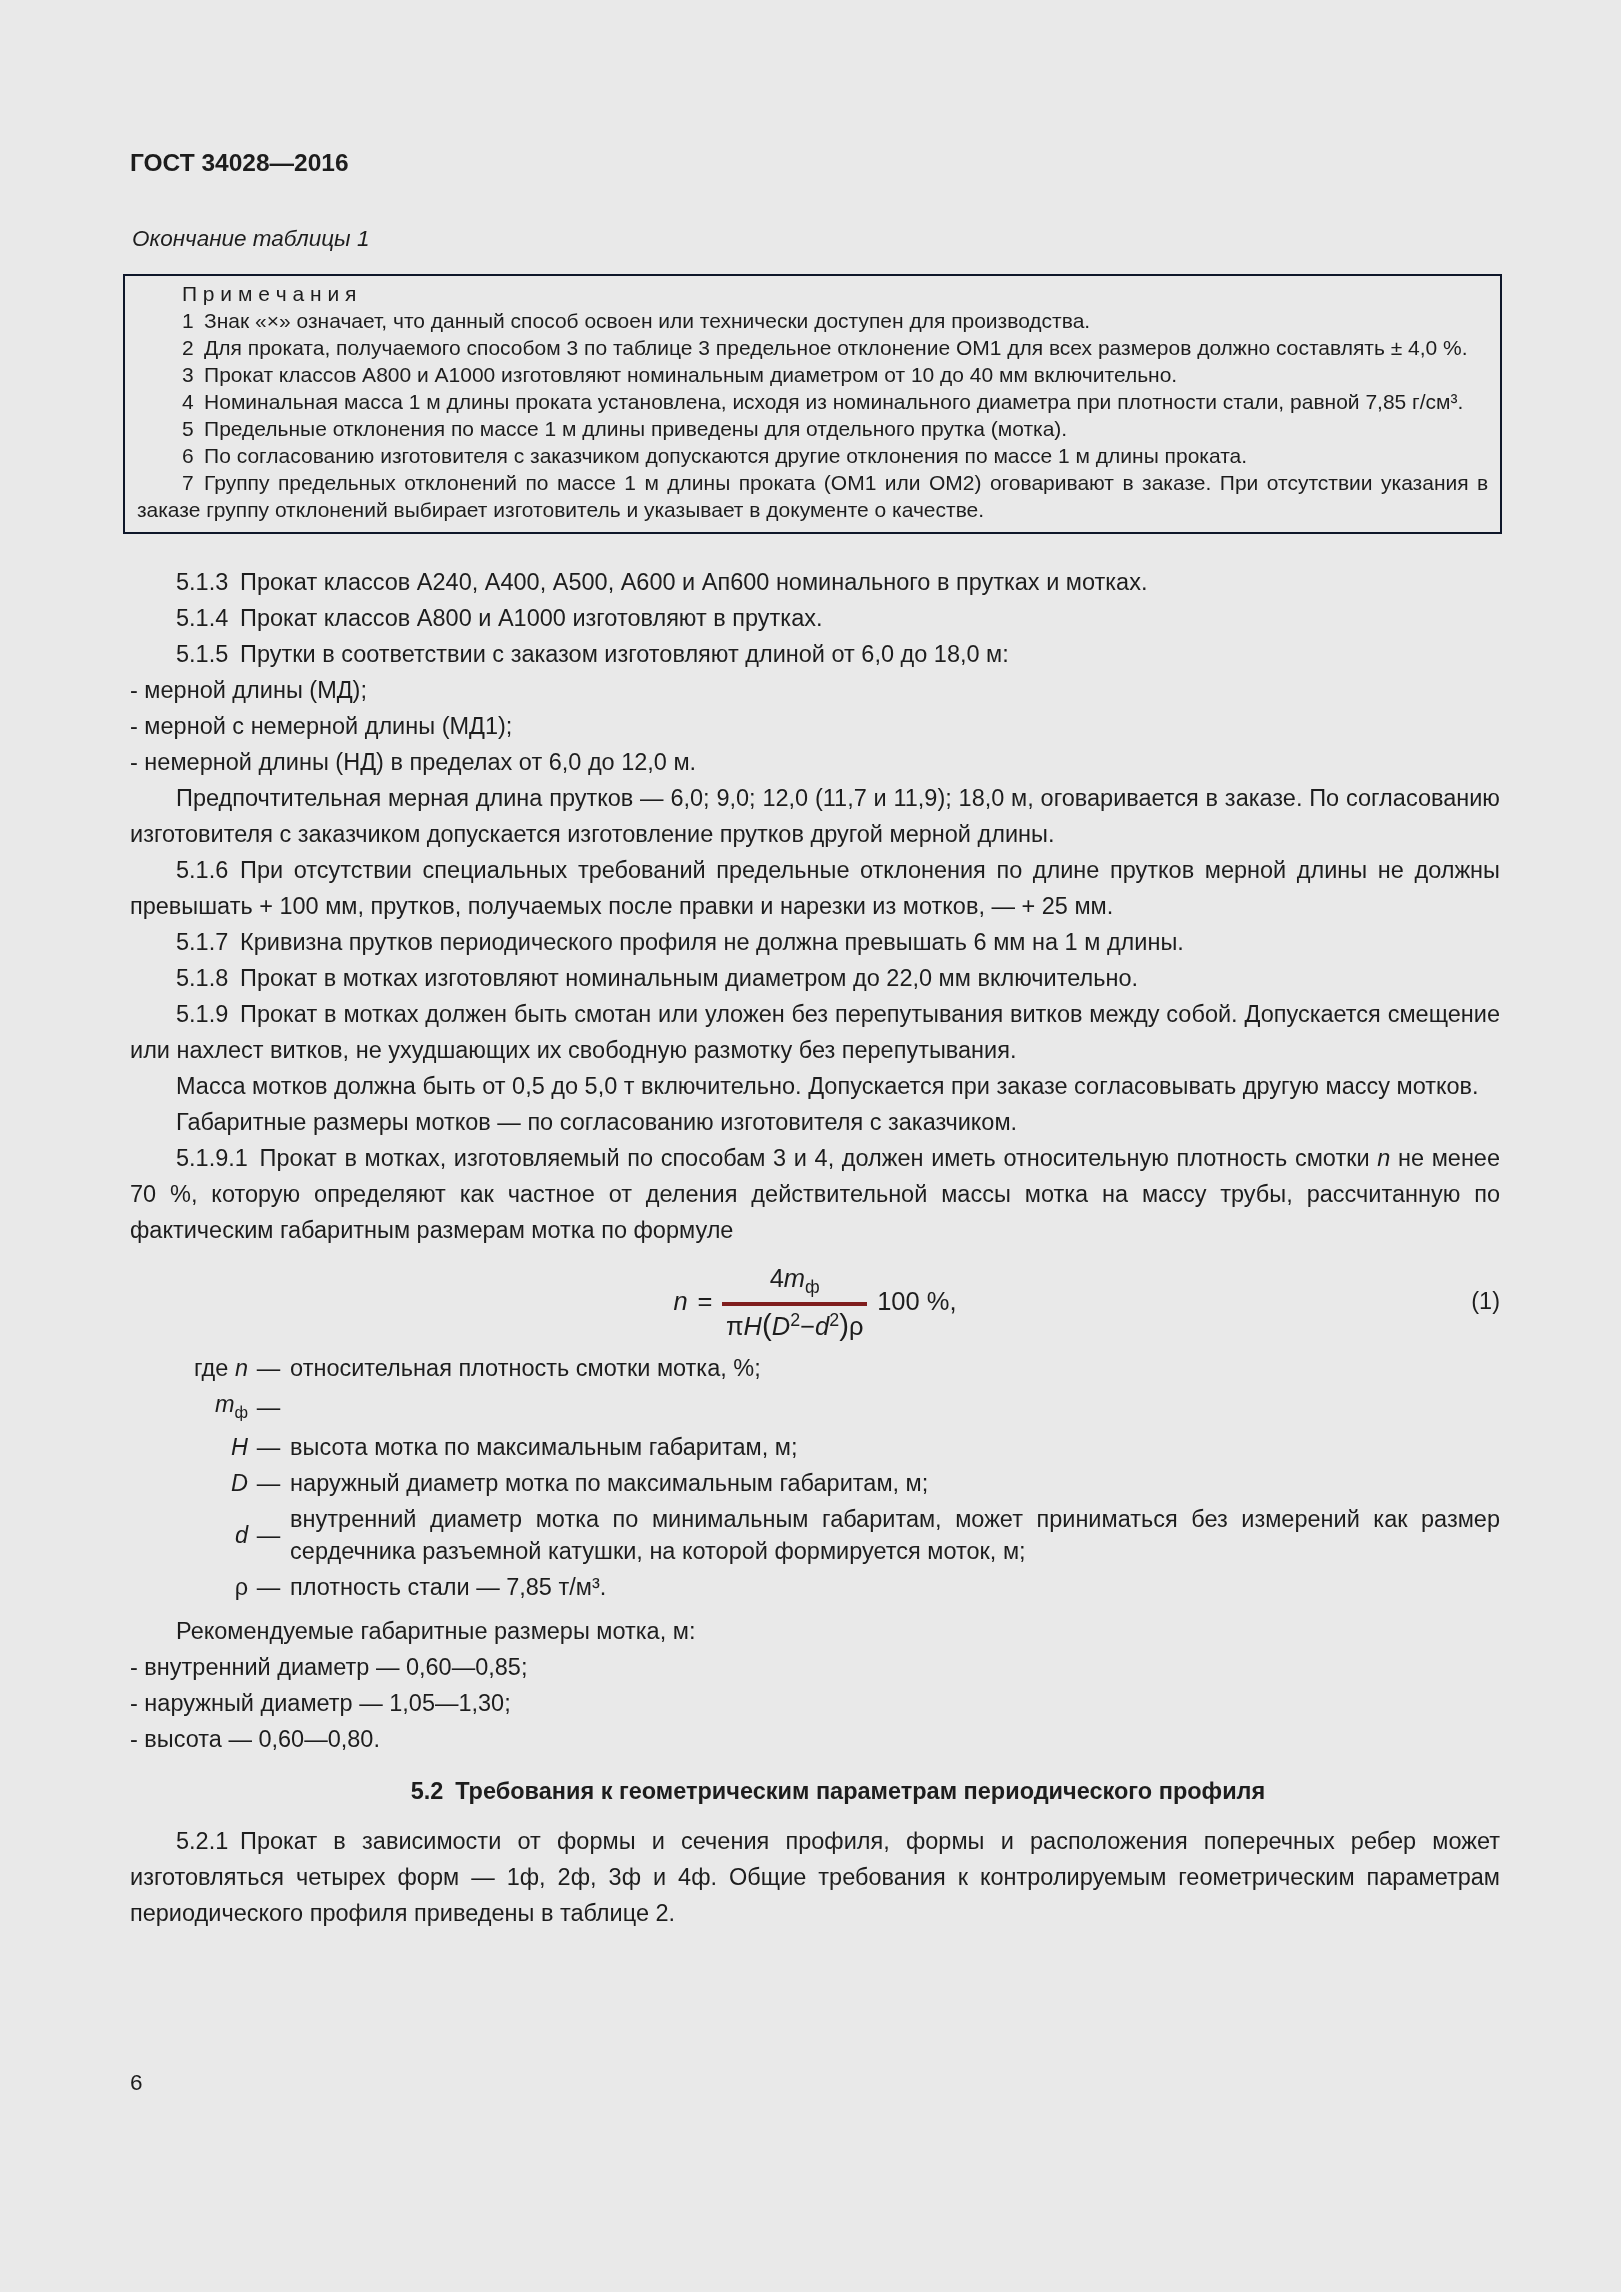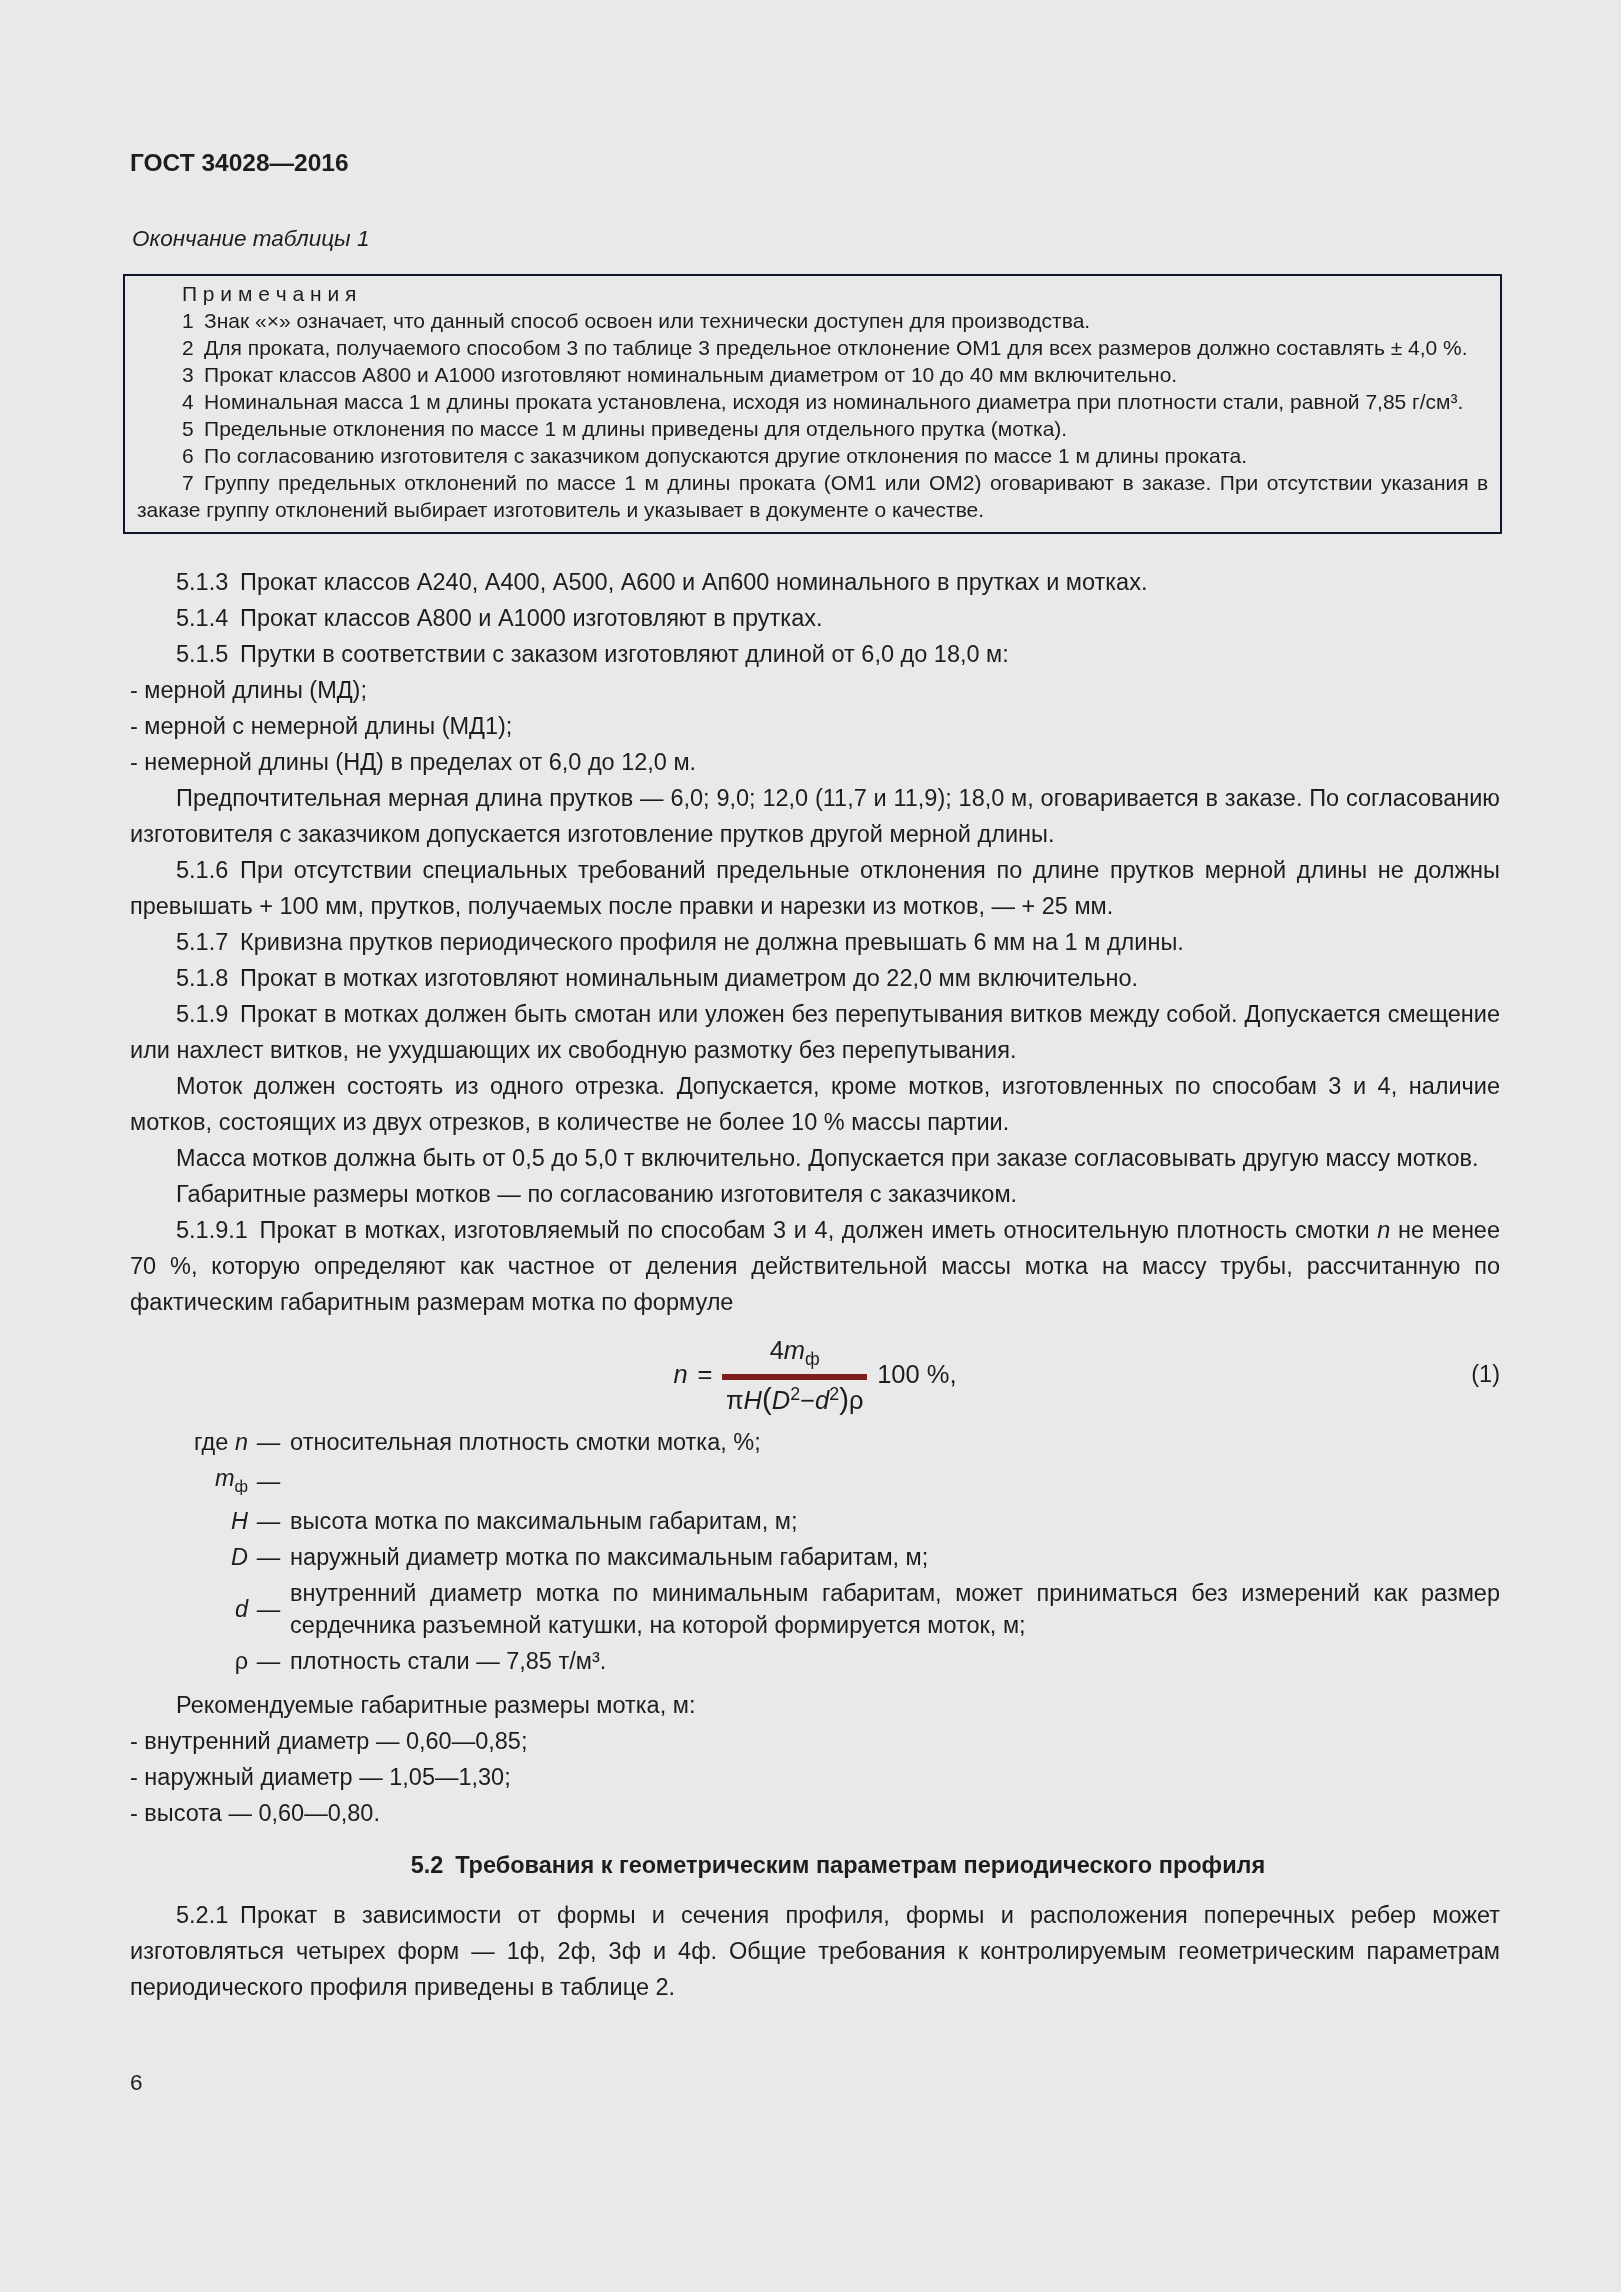--- a/index.html
+++ b/index.html
@@ -39,21 +39,21 @@
     display:grid;grid-template-columns:1fr auto 1fr;
     align-items:center;
     margin:13.7px 0 9.8px 0;
   }
   .formula-center{
     grid-column:2;
     display:flex;align-items:center;gap:9.8px;
     font-size:25.5px;
   }
   .frac{display:inline-block;text-align:center;vertical-align:middle;}
-  .frac-num{display:block;border-bottom:6px solid #7f1d1d;padding:2px 13.7px 3.9px 13.7px;}
+  .frac-num{display:block;border-bottom:4px solid #7f1d1d;padding:2px 13.7px 3.9px 13.7px;}
   .frac-den{display:block;padding:2px 3.9px 0 3.9px;}
   .f-number{grid-column:3;text-align:right;font-size:23.5px;}
   .f-paren{font-size:115%;}
 
   .defs{margin-top:9.8px;font-size:23.5px;line-height:32px;}
   .def-row{display:flex;align-items:center;margin-bottom:3.9px;}
   .def-term{flex:0 0 118px;text-align:right;white-space:nowrap;}
   .def-dash{flex:0 0 auto;padding:0 9.8px 0 8.8px;}
   .def-text{flex:1;text-align:justify;}
 
@@ -94,21 +94,20 @@
       <p class="p indent">5.1.4 Прокат классов А800 и А1000 изготовляют в прутках.</p>
       <p class="p indent">5.1.5 Прутки в соответствии с заказом изготовляют длиной от 6,0 до 18,0 м:</p>
       <p class="p flush">- мерной длины (МД);</p>
       <p class="p flush">- мерной с немерной длины (МД1);</p>
       <p class="p flush">- немерной длины (НД) в пределах от 6,0 до 12,0 м.</p>
       <p class="p indent">Предпочтительная мерная длина прутков — 6,0; 9,0; 12,0 (11,7 и 11,9); 18,0 м, оговаривается в заказе. По согласованию изготовителя с заказчиком допускается изготовление прутков другой мерной длины.</p>
       <p class="p indent">5.1.6 При отсутствии специальных требований предельные отклонения по длине прутков мерной длины не должны превышать + 100 мм, прутков, получаемых после правки и нарезки из мотков, — + 25 мм.</p>
       <p class="p indent">5.1.7 Кривизна прутков периодического профиля не должна превышать 6 мм на 1 м длины.</p>
       <p class="p indent">5.1.8 Прокат в мотках изготовляют номинальным диаметром до 22,0 мм включительно.</p>
       <p class="p indent">5.1.9 Прокат в мотках должен быть смотан или уложен без перепутывания витков между собой. Допускается смещение или нахлест витков, не ухудшающих их свободную размотку без перепутывания.</p>
-      <p class="p indent">Моток должен состоять из одного отрезка. Допускается, кроме мотков, изготовленных по способам 3 и 4, наличие мотков, состоящих из двух отрезков, в количестве не более 10 % массы партии.</p>
       <p class="p indent">Масса мотков должна быть от 0,5 до 5,0 т включительно. Допускается при заказе согласовывать другую массу мотков.</p>
       <p class="p indent">Габаритные размеры мотков — по согласованию изготовителя с заказчиком.</p>
       <p class="p indent"><span>5.1.9.1 Прокат в мотках, изготовляемый по способам 3 и 4, должен иметь относительную плотность смотки </span><span class="it">n</span><span> не менее 70 %, которую определяют как частное от деления действительной массы мотка на массу трубы, рассчитанную по фактическим габаритным размерам мотка по формуле</span></p>
     </div>
 
     <div class="formula-row">
       <div class="formula-center">
         <span class="it">n</span>
         <span>=</span>
         <span class="frac">

